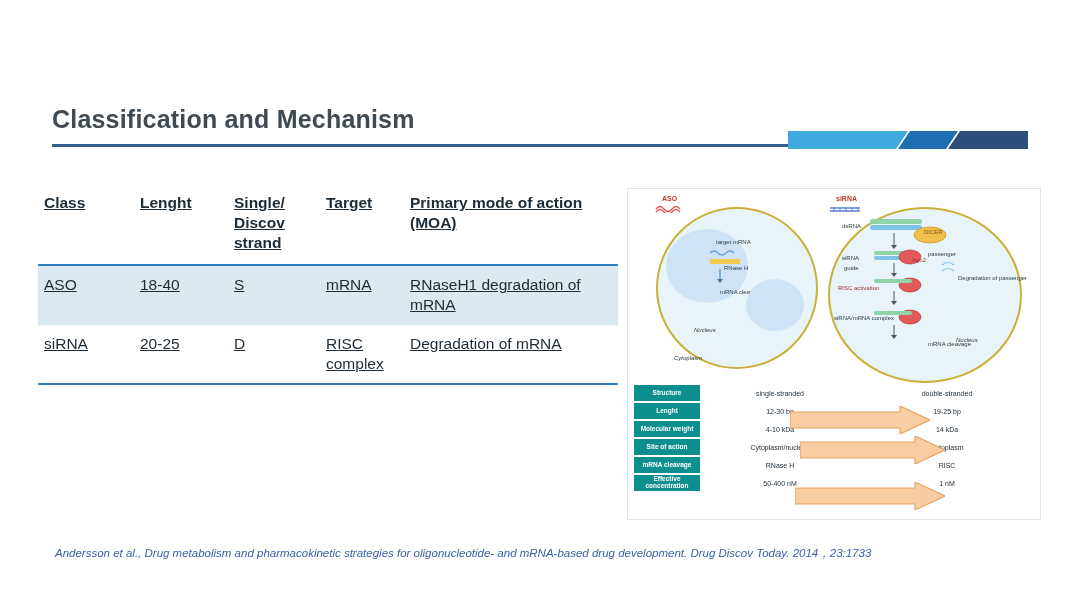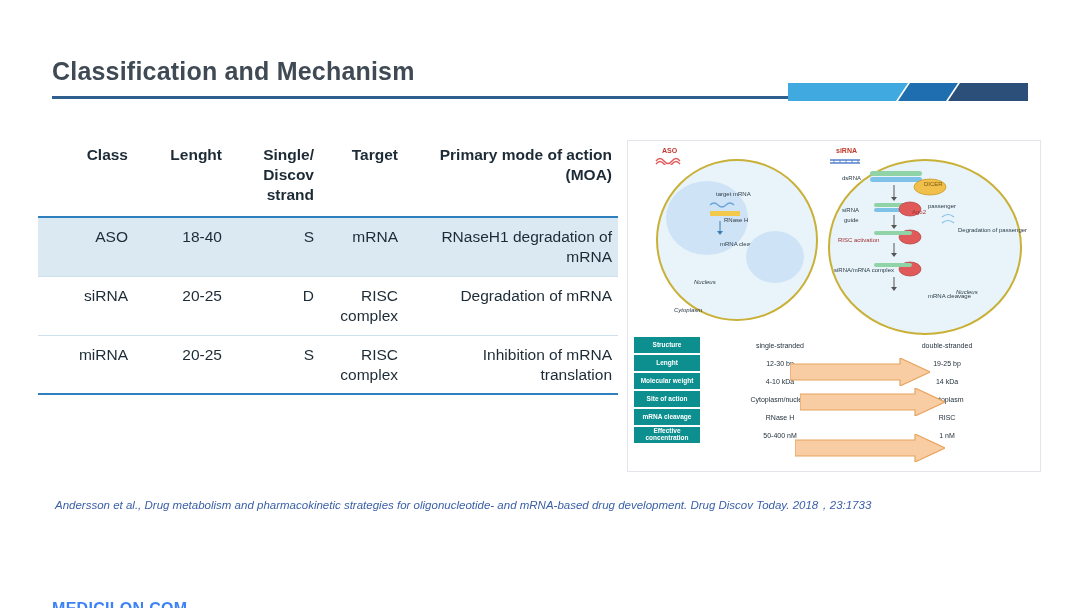--- a/index.html
+++ b/index.html
@@ -10,20 +10,21 @@
     width: 1080px;
     height: 608px;
     background: #ffffff;
     font-family: "Liberation Sans", sans-serif;
     overflow: hidden;
     position: relative;
   }
   .slide {
     position: absolute;
     inset: 0;
+    margin-top: 48px;
   }
 
   
   .title {
     position: absolute;
     left: 52px;
     top: 57px;
     font-size: 25px;
     font-weight: bold;
     color: #3f4a54;
@@ -53,24 +54,25 @@
     top: 137px;
     width: 580px;
   }
   table.main {
     border-collapse: collapse;
     width: 100%;
     font-size: 15.5px;
     color: #1d2b36;
   }
   table.main th, table.main td {
-    text-align: right;
+    text-align: left;
     vertical-align: top;
     padding: 9px 6px 9px 6px;
     line-height: 1.28;
+    text-decoration: underline;
   }
   table.main thead th {
     font-weight: bold;
     font-size: 15.5px;
     padding-top: 8px;
     padding-bottom: 12px;
   }
   table.main thead tr {
     border-bottom: 2.5px solid #2f7fbf;
   }
@@ -271,27 +273,20 @@
           <td>mRNA</td>
           <td>RNaseH1 degradation of mRNA</td>
         </tr>
         <tr>
           <td>siRNA</td>
           <td>20-25</td>
           <td>D</td>
           <td>RISC complex</td>
           <td>Degradation of mRNA</td>
         </tr>
-        <tr>
-          <td>miRNA</td>
-          <td>20-25</td>
-          <td>S</td>
-          <td>RISC complex</td>
-          <td>Inhibition of mRNA translation</td>
-        </tr>
       </tbody>
     </table>
   </div>
 
   <div class="figure">
 
     <div class="fig-label" style="left:34px; top:6px;">ASO</div>
     <svg style="position:absolute;left:26px;top:14px;" width="40" height="10">
       <path d="M2 6 q4 -5 8 0 q4 5 8 0 q4 -5 8 0" stroke="#e05a5a" fill="none" stroke-width="1.4"></path>
       <path d="M2 9 q4 -5 8 0 q4 5 8 0 q4 -5 8 0" stroke="#e05a5a" fill="none" stroke-width="1.4"></path>
@@ -408,16 +403,16 @@
     <svg width="145" height="28" viewBox="0 0 145 28">
       <polygon points="0,6 115,6 115,0 145,14 115,28 115,22 0,22" fill="#f9cda4" stroke="#e8a35e" stroke-width="1.2"></polygon>
     </svg>
   </div>
   <div class="arrow" style="left:795px; top:434px;">
     <svg width="150" height="28" viewBox="0 0 150 28">
       <polygon points="0,6 120,6 120,0 150,14 120,28 120,22 0,22" fill="#f9cda4" stroke="#e8a35e" stroke-width="1.2"></polygon>
     </svg>
   </div>
 
-  <div class="citation">Andersson et al., Drug metabolism and pharmacokinetic strategies for oligonucleotide- and mRNA-based drug development. Drug Discov Today. 2018，23:1733</div>
+  <div class="citation">Andersson et al., Drug metabolism and pharmacokinetic strategies for oligonucleotide- and mRNA-based drug development. Drug Discov Today. 2014，23:1733</div>
   <div class="brand">MEDICILON.COM</div>
 
 </div>
 
 </body></html>

